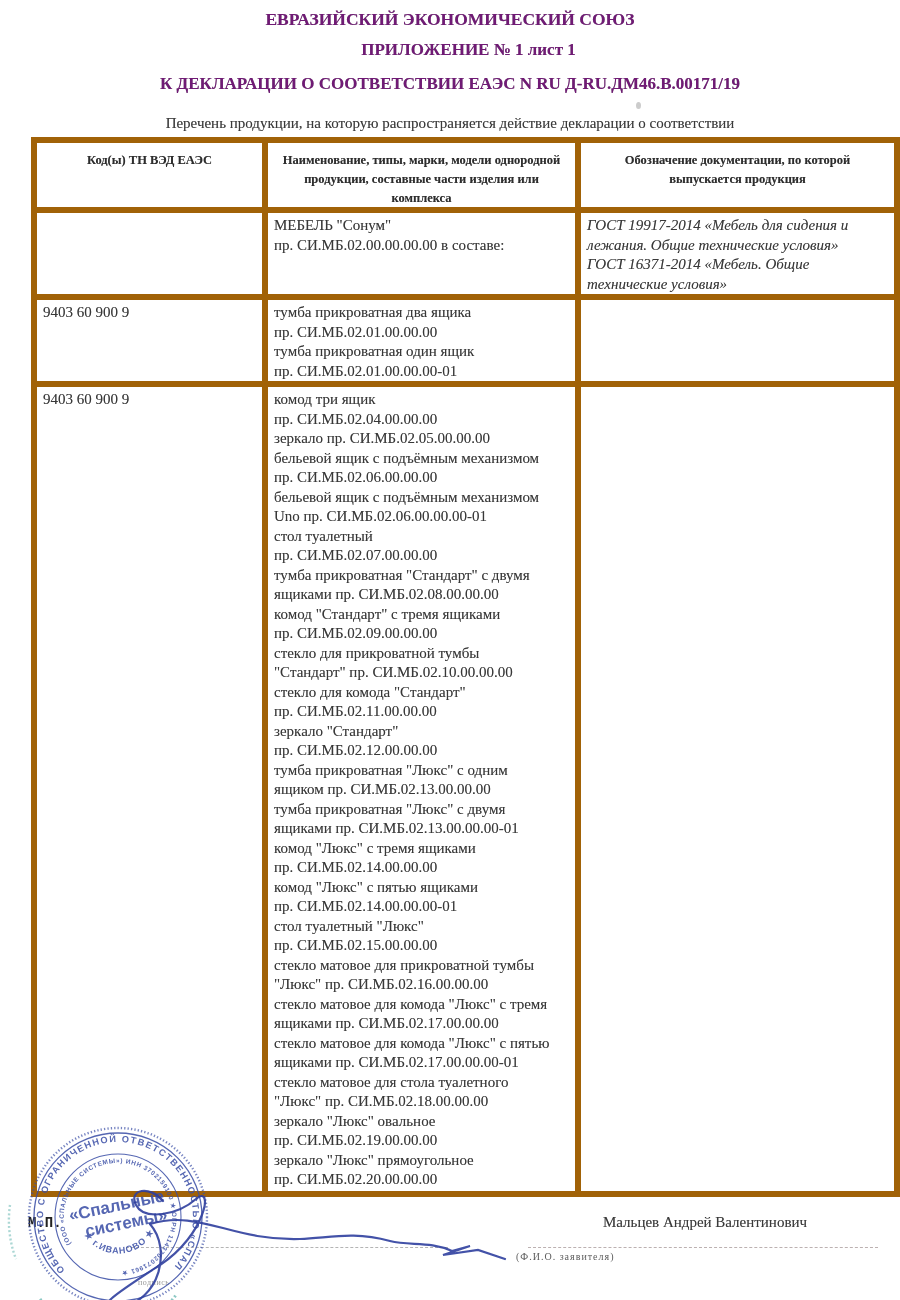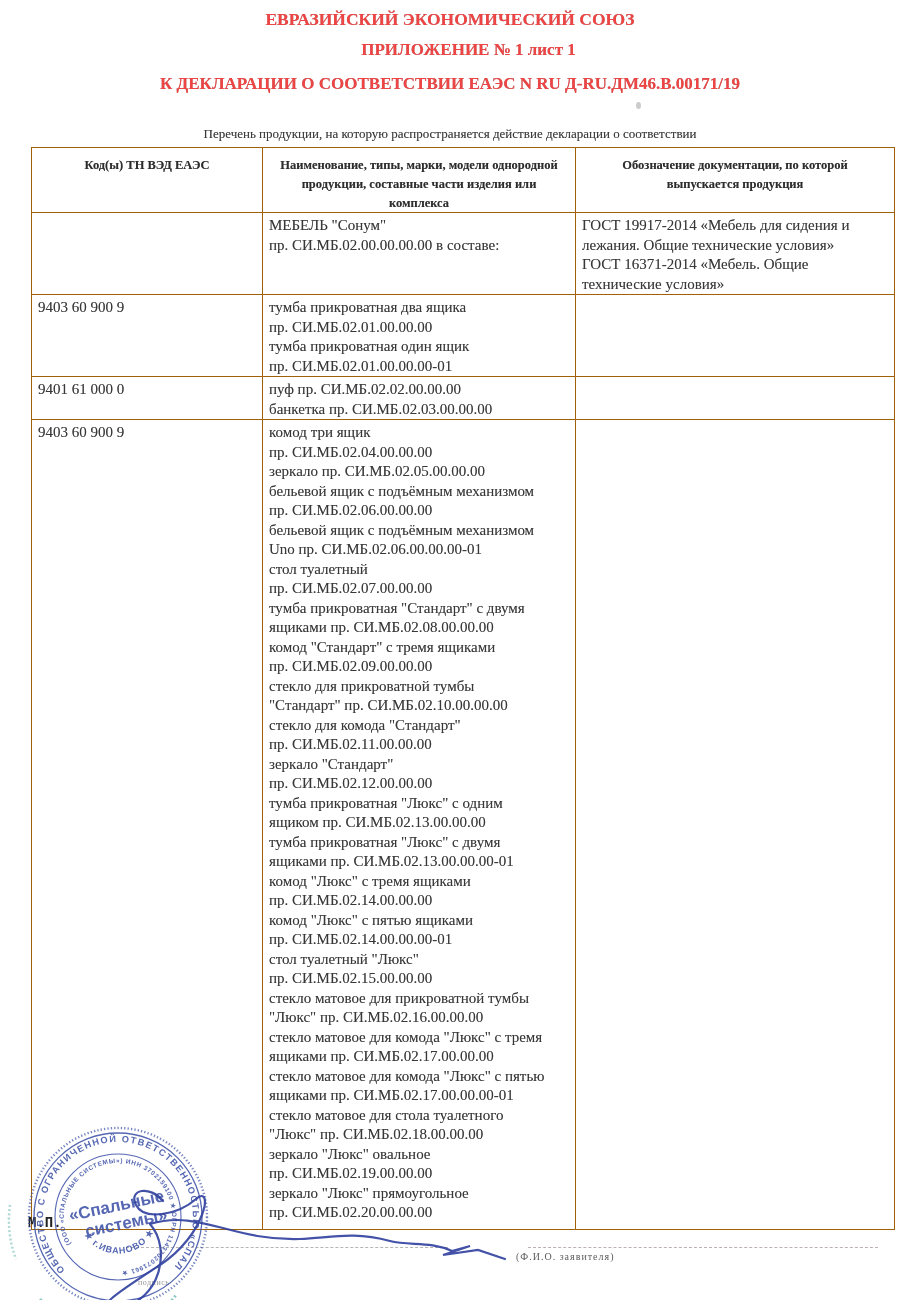--- a/index.html
+++ b/index.html
@@ -2,51 +2,51 @@
 <html lang="ru"><head>
 <meta charset="utf-8">
 <style>
   html,body{margin:0;padding:0;}
   body{
     width:900px;height:1300px;background:#ffffff;overflow:hidden;position:relative;
     font-family:"Liberation Serif","DejaVu Serif",serif;color:#333;
   }
   .page{position:relative;width:900px;height:1300px;}
   .title{
-    text-align:center;font-weight:bold;color:#ef4444;
+    text-align:center;font-weight:bold;color:#701a75;
     text-shadow:0 0 .6px rgba(43,43,43,.45);
   }
   .title-1{font-size:17.5px;margin:9px 0 0;}
   .title-2{font-size:17px;margin:10px 0 0;padding-left:37px;}
   .title-3{font-size:17px;margin:14px 0 0;}
   .intro{
-    text-align:center;font-size:13px;color:#3a3a3a;margin:32px 0 0;
+    text-align:center;font-size:15px;color:#3a3a3a;margin:21px 0 0;
     text-shadow:0 0 .5px rgba(58,58,58,.4);
   }
   table.products{
     border-collapse:collapse;table-layout:fixed;
     margin:5px 0 0 31px;width:863px;
   }
   table.products th,table.products td{
-    border:1px solid #a16207;vertical-align:top;overflow:hidden;
+    border:6px solid #a16207;vertical-align:top;overflow:hidden;
   }
   table.products th{
     font-size:12.5px;font-weight:bold;color:#2d2d2d;text-align:center;
     padding:8px 10px 0;line-height:1.5;height:49px;
     text-shadow:0 0 .5px rgba(45,45,45,.4);
   }
   table.products td{
     font-size:15px;line-height:19.5px;padding:3px 6px 0;color:#383838;
     text-shadow:0 0 .5px rgba(56,56,56,.4);
   }
   tbody tr.r1{height:80px;}
   tbody tr.r2{height:76px;}
   tbody tr.r3{height:40px;}
   tbody tr.r4{height:810px;}
-  td.cell-docs{padding-left:4px;}
+  td.cell-docs{padding-left:4px;font-style:italic;}
   .abs{position:absolute;}
   .mp-label{left:28px;top:1206px;font-size:14px;font-weight:bold;color:#222;font-family:Liberation Mono, monospace;}
   .sig-line{left:126px;top:1238px;width:322px;border-top:1px dashed #a8a8a8;opacity:.85;}
   .sig-caption{left:138px;top:1241px;font-size:8px;color:#979797;letter-spacing:.5px;margin-top:28px;}
   .fio-name{left:530px;top:1205px;width:350px;text-align:center;font-size:15px;color:#3a3a3a;
     text-shadow:0 0 .5px rgba(58,58,58,.4);}
   .fio-line{left:528px;top:1238px;width:350px;border-top:1px dashed #b5a9a9;opacity:.9;}
   .fio-caption{left:516px;top:1242px;width:350px;text-align:left;font-size:10px;color:#5d5d5d;letter-spacing:1px;}
   .speck{left:636px;top:93px;width:5px;height:7px;border-radius:50%;background:#9a9a9a;opacity:.5;}
   .stamp-svg{left:0;top:1100px;pointer-events:none;}
@@ -89,28 +89,20 @@
             <div>технические условия»</div>
           </td>
       </tr>
       <tr class="r2">
         <td class="cell-code">9403 60 900 9</td>
         <td class="cell-name">
             <div>тумба прикроватная два ящика</div>
             <div>пр. СИ.МБ.02.01.00.00.00</div>
             <div>тумба прикроватная один ящик</div>
             <div>пр. СИ.МБ.02.01.00.00.00-01</div>
-          </td>
-        <td class="cell-docs"></td>
-      </tr>
-      <tr class="r3">
-        <td class="cell-code">9401 61 000 0</td>
-        <td class="cell-name">
-            <div>пуф пр. СИ.МБ.02.02.00.00.00</div>
-            <div>банкетка пр. СИ.МБ.02.03.00.00.00</div>
           </td>
         <td class="cell-docs"></td>
       </tr>
       <tr class="r4">
         <td class="cell-code">9403 60 900 9</td>
         <td class="cell-name">
             <div>комод три ящик</div>
             <div>пр. СИ.МБ.02.04.00.00.00</div>
             <div>зеркало пр. СИ.МБ.02.05.00.00.00</div>
             <div>бельевой ящик с подъёмным механизмом</div>
@@ -154,20 +146,21 @@
           </td>
         <td class="cell-docs"></td>
       </tr>
     </tbody>
   </table>
 
   <div class="abs mp-label">М.П.</div>
   <div class="abs sig-line"></div>
   <div class="abs sig-caption">подпись</div>
 
+  <div class="abs fio-name">Мальцев Андрей Валентинович</div>
   <div class="abs fio-line"></div>
   <div class="abs fio-caption">(Ф.И.О. заявителя)</div>
 
   <svg class="abs stamp-svg" width="560" height="200" viewBox="0 0 560 200" xmlns="http://www.w3.org/2000/svg">
     <defs>
       <path id="ringOuter" d="M65,161 A75,75 0 1,1 171,161" fill="none"></path>
       <path id="ringInner" d="M71,135 A54,54 0 1,1 165,81 A54,54 0 1,1 71,135" fill="none"></path>
       <path id="cityArc" d="M82,122 A40,40 0 0,0 154,122" fill="none"></path>
       <path id="tealArc" d="M40,190 A86,86 0 0,0 176,186" fill="none"></path>
     </defs>

